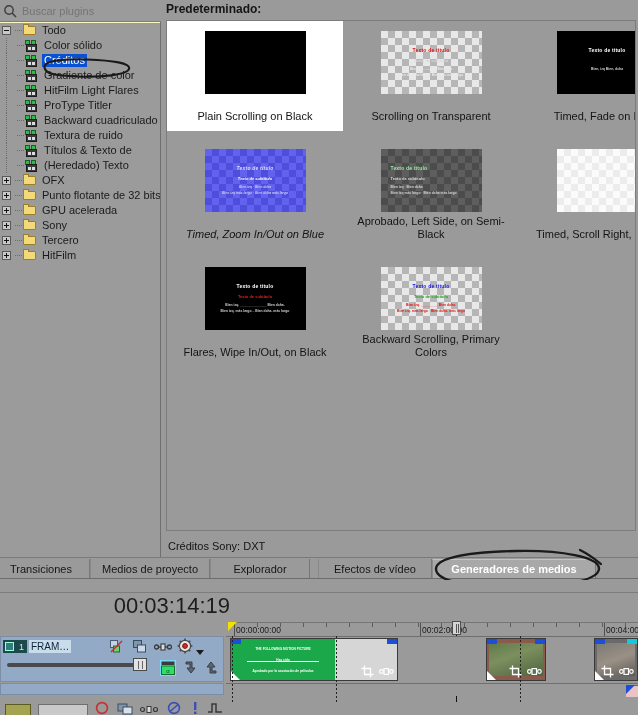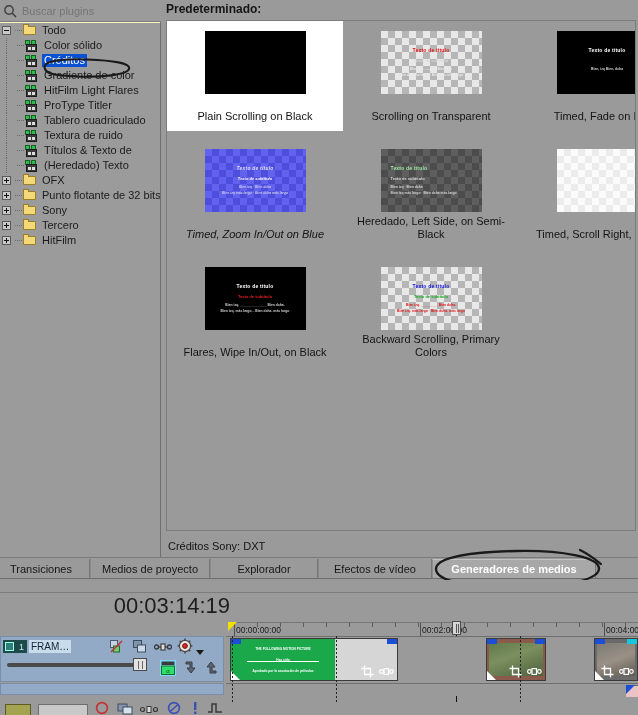--- a/index.html
+++ b/index.html
@@ -355,21 +355,21 @@
           <span class="tlabel">ProType Titler</span>
         </div>
         <div class="tnode">
           <span class="indent"></span>
           <span class="dots"></span>
           <span class="plug-icon">
             <span class="pa"></span>
             <span class="pb"></span>
             <span class="pc"></span>
           </span>
-          <span class="tlabel">Tablero cuadriculado</span>
+          <span class="tlabel">Backward cuadriculado</span>
         </div>
         <div class="tnode">
           <span class="indent"></span>
           <span class="dots"></span>
           <span class="plug-icon">
             <span class="pa"></span>
             <span class="pb"></span>
             <span class="pc"></span>
           </span>
           <span class="tlabel">Textura de ruido</span>
@@ -402,20 +402,28 @@
           </span>
           <span class="tlabel">OFX</span>
         </div>
         <div class="tnode">
           <span class="expander plus"></span>
           <span class="dots"></span>
           <span class="folder-icon">
             <i></i>
           </span>
           <span class="tlabel">Punto flotante de 32 bits</span>
+        </div>
+        <div class="tnode">
+          <span class="expander plus"></span>
+          <span class="dots"></span>
+          <span class="folder-icon">
+            <i></i>
+          </span>
+          <span class="tlabel">GPU acelerada</span>
         </div>
         <div class="tnode">
           <span class="expander plus"></span>
           <span class="dots"></span>
           <span class="folder-icon">
             <i></i>
           </span>
           <span class="tlabel">Sony</span>
         </div>
         <div class="tnode">
@@ -474,21 +482,21 @@
           </div>
           <div class="caption">Timed, Zoom In/Out on Blue</div>
         </div>
         <div class="preset" style="left: 176px; top: 118px;">
           <div class="thumb checkerdark">
             <div class="ttl" style="color: rgb(159, 230, 166); text-align: left; padding-left: 10px;">Texto de título</div>
             <div class="sub" style="color: rgb(217, 217, 217); text-align: left; padding-left: 10px;">Texto de subtítulo</div>
             <div class="ln" style="top: 36px; color: rgb(211, 211, 211); text-align: left;">Bien izq   ·  Bien dcha</div>
             <div class="ln" style="top: 42px; color: rgb(211, 211, 211); text-align: left;">Bien izq más largo · Bien dcha más largo</div>
           </div>
-          <div class="caption">Heredado, Left Side, on Semi-Black</div>
+          <div class="caption">Aprobado, Left Side, on Semi-Black</div>
         </div>
         <div class="preset" style="left: 352px; top: 118px;">
           <div class="thumb checkerwhite"></div>
           <div class="caption">Timed, Scroll Right, on White</div>
         </div>
         <div class="preset" style="left: 0px; top: 236px;">
           <div class="thumb">
             <div class="ttl" style="color: rgb(255, 255, 255);">Texto de título</div>
             <div class="sub" style="color: rgb(224, 32, 32);">Texto de subtítulo</div>
             <div class="ln" style="top: 36px; color: rgb(207, 207, 207);">Bien izq. ______________ Bien dcha.</div>
@@ -509,21 +517,21 @@
     <div id="status-line">Créditos Sony: DXT</div>
   </div>
 
   <div id="tabbar">
       <div class="tab" style="left: -8px; width: 98px;">
         <span>Transiciones</span>
       </div>
       <div class="tab" style="left: 90px; width: 120px;">
         <span>Medios de proyecto</span>
       </div>
-      <div class="tab" style="left: 210px; width: 108px;">
+      <div class="tab" style="left: 210px; width: 100px;">
         <span>Explorador</span>
       </div>
       <div class="tab" style="left: 318px; width: 114px;">
         <span>Efectos de vídeo</span>
       </div>
       <div class="tab active" style="left: 432px; width: 164px;">
         <span>Generadores de medios</span>
       </div>
     </div>
   <svg id="ink-circle-tab" viewBox="0 0 172 42">

